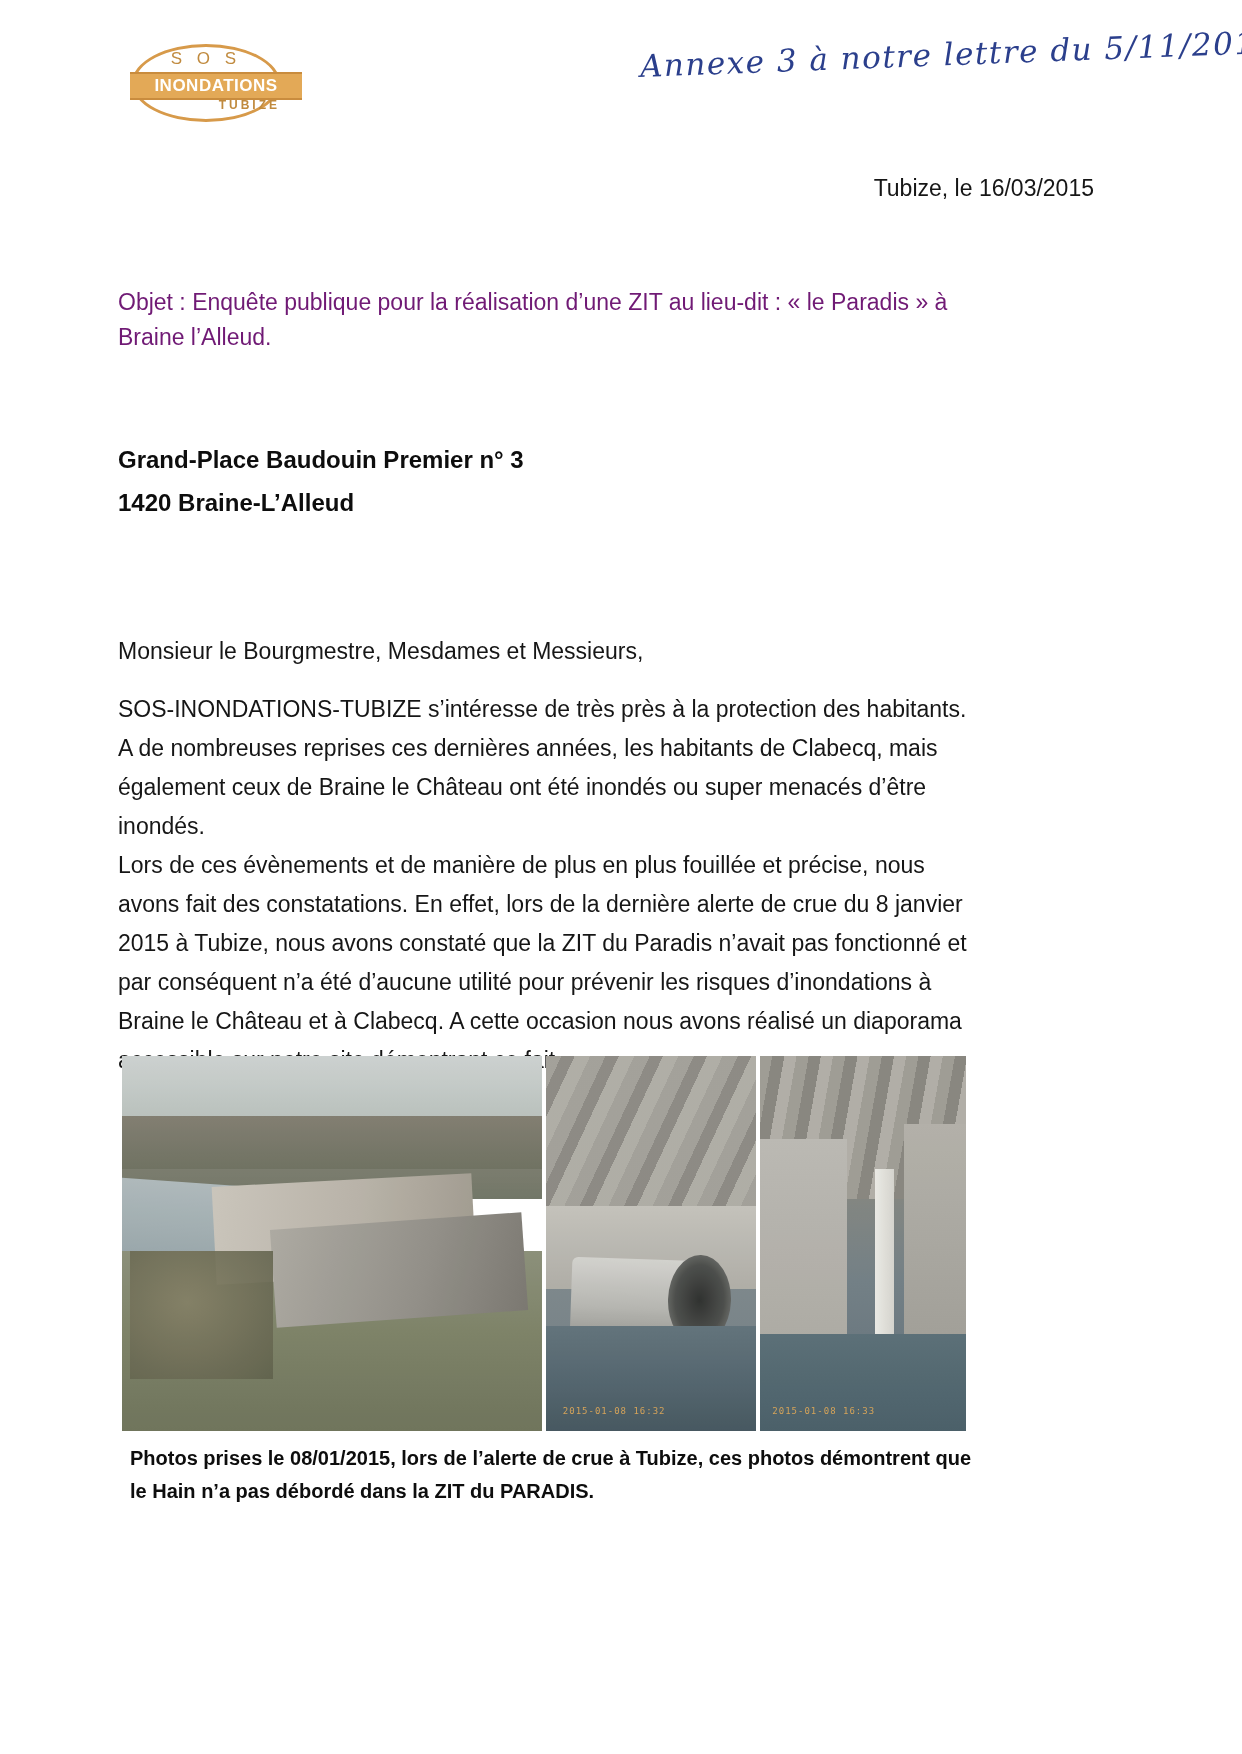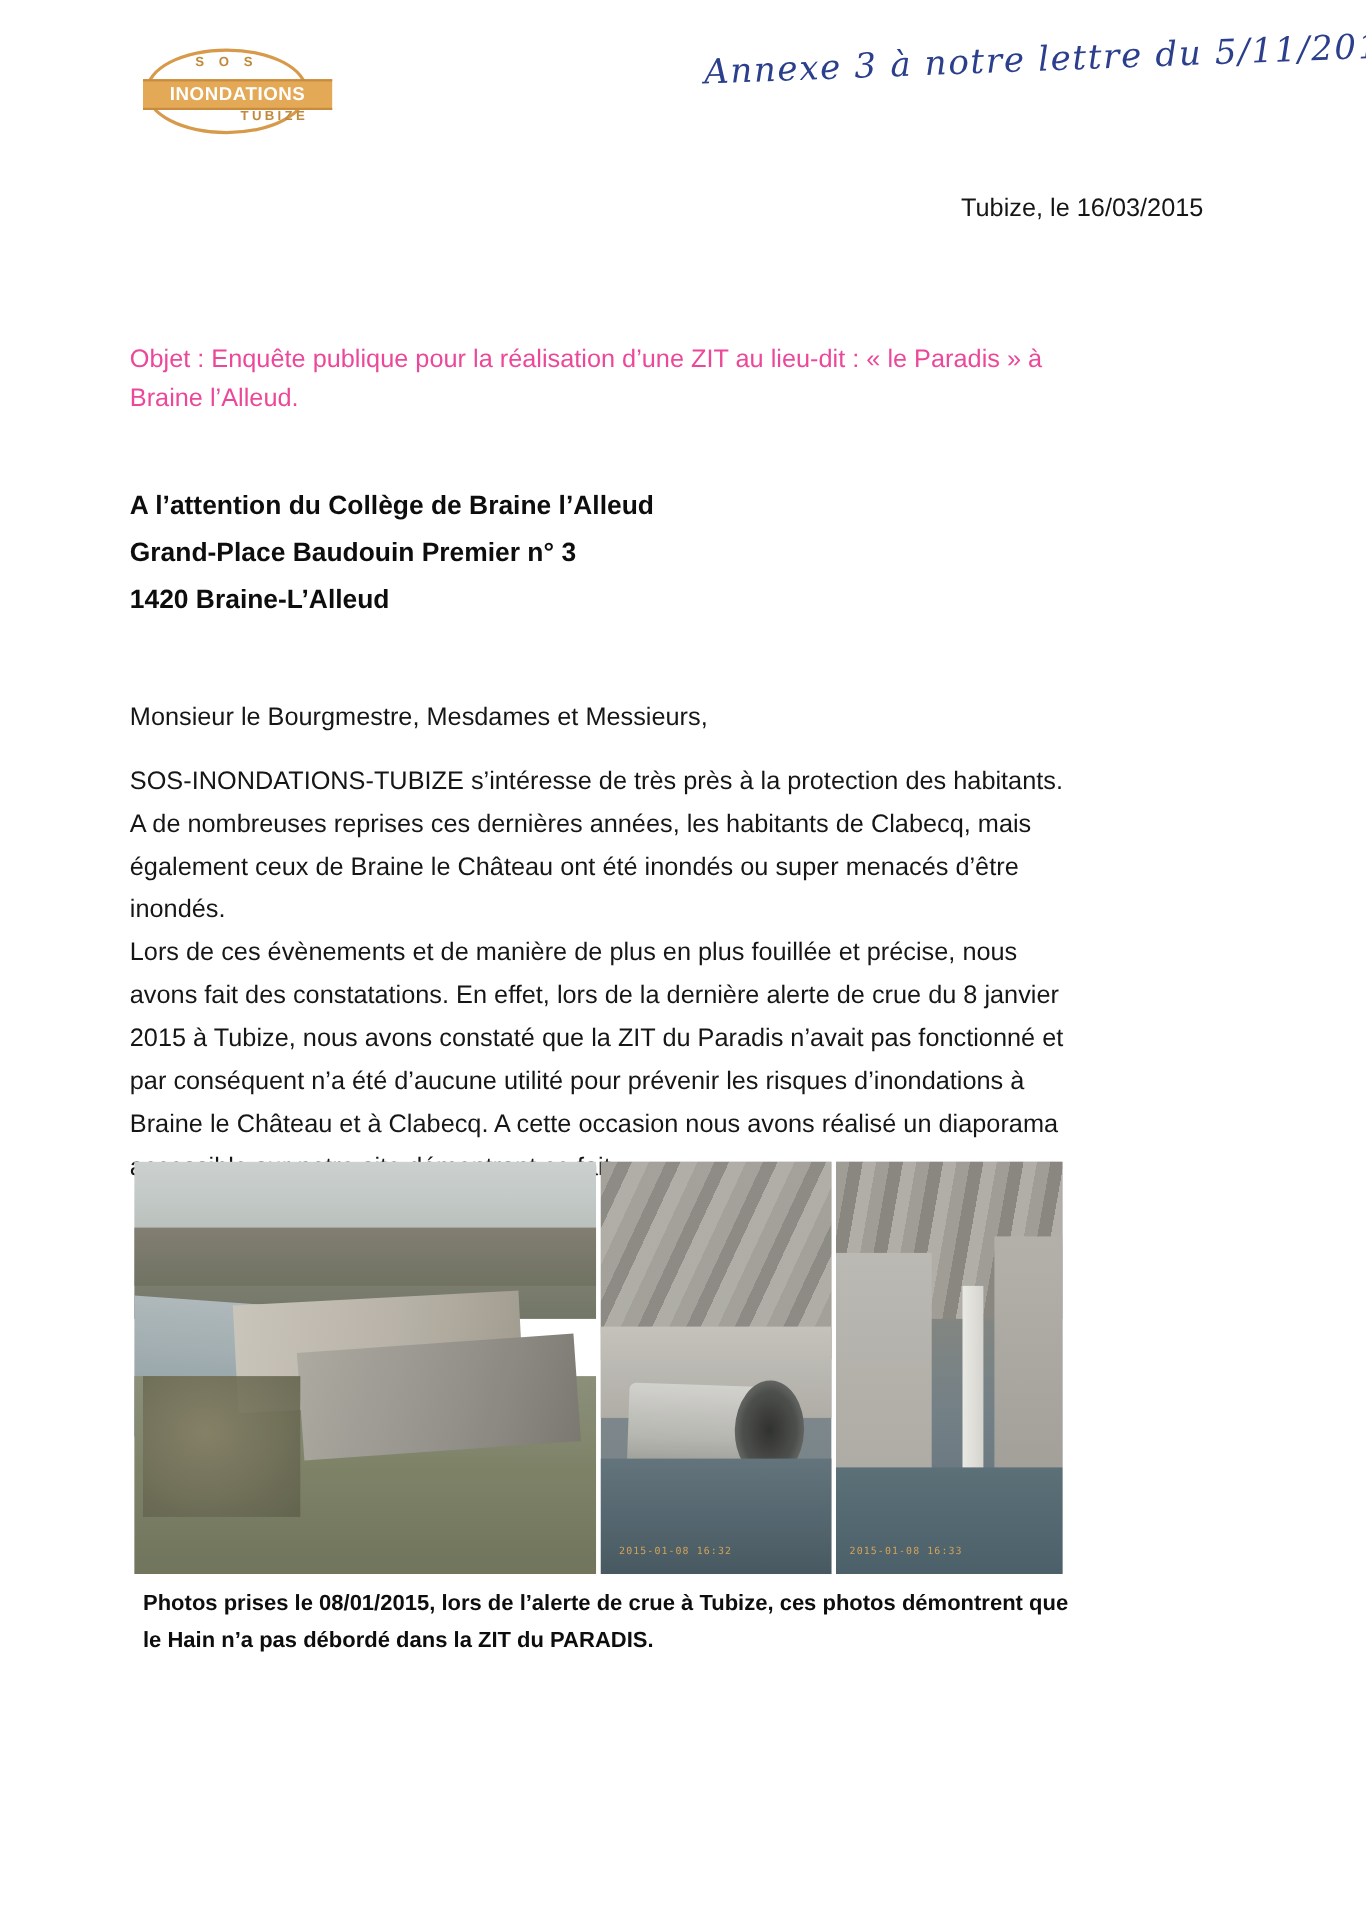--- a/index.html
+++ b/index.html
@@ -53,22 +53,22 @@
     font-size: 17px;
     letter-spacing: 0.5px;
     color: #ffffff;
   }
   .logo-top {
     position: absolute;
     left: 0;
     top: 13px;
     width: 148px;
     text-align: center;
-    font-size: 12px;
-    font-weight: bold;
+    font-size: 17px;
+    font-weight: normal;
     letter-spacing: 5px;
     color: #c08a3e;
   }
   .logo-bottom {
     position: absolute;
     left: 0;
     top: 62px;
     width: 148px;
     text-align: right;
     font-size: 12px;
@@ -102,22 +102,21 @@
   }
 
   
   .object-block {
     position: absolute;
     left: 118px;
     top: 285px;
     width: 880px;
     font-size: 23px;
     line-height: 35px;
-    color: #ec4899;
-    margin-top: 24px;
+    color: #701a75;
   }
 
   
   .address-block {
     position: absolute;
     left: 118px;
     top: 438px;
     width: 800px;
     font-size: 24px;
     font-weight: bold;
@@ -296,21 +295,20 @@
   <div class="logo-bottom">TUBIZE</div>
 </div>
 
 <div class="handwriting">Annexe 3  à notre lettre du 5/11/2015</div>
 
 <div class="date-line">Tubize, le 16/03/2015</div>
 
 <div class="object-block">Objet : Enquête publique pour la réalisation d’une ZIT au lieu-dit : « le Paradis » à Braine l’Alleud.</div>
 
 <div class="address-block">
-  <div>A l’attention du Collège de Braine l’Alleud</div>
   <div>Grand-Place Baudouin Premier  n° 3</div>
   <div>1420 Braine-L’Alleud</div>
 </div>
 
 <div class="salutation">Monsieur le Bourgmestre, Mesdames et Messieurs,</div>
 
 <div class="body-block">
   <p>SOS-INONDATIONS-TUBIZE s’intéresse de très près à la protection des habitants. A de nombreuses reprises ces dernières années, les habitants de Clabecq, mais également ceux de Braine le Château ont été inondés ou super menacés d’être inondés.</p>
   <p>Lors de ces évènements et de manière de plus en  plus fouillée et précise, nous avons fait des constatations. En effet, lors de la dernière alerte de crue du 8 janvier 2015 à Tubize, nous avons constaté que la ZIT du Paradis n’avait pas fonctionné et par conséquent n’a été d’aucune utilité pour prévenir les risques d’inondations à Braine le Château et à Clabecq. A cette occasion nous avons réalisé un diaporama accessible sur notre site démontrant ce fait.</p>
 </div>

